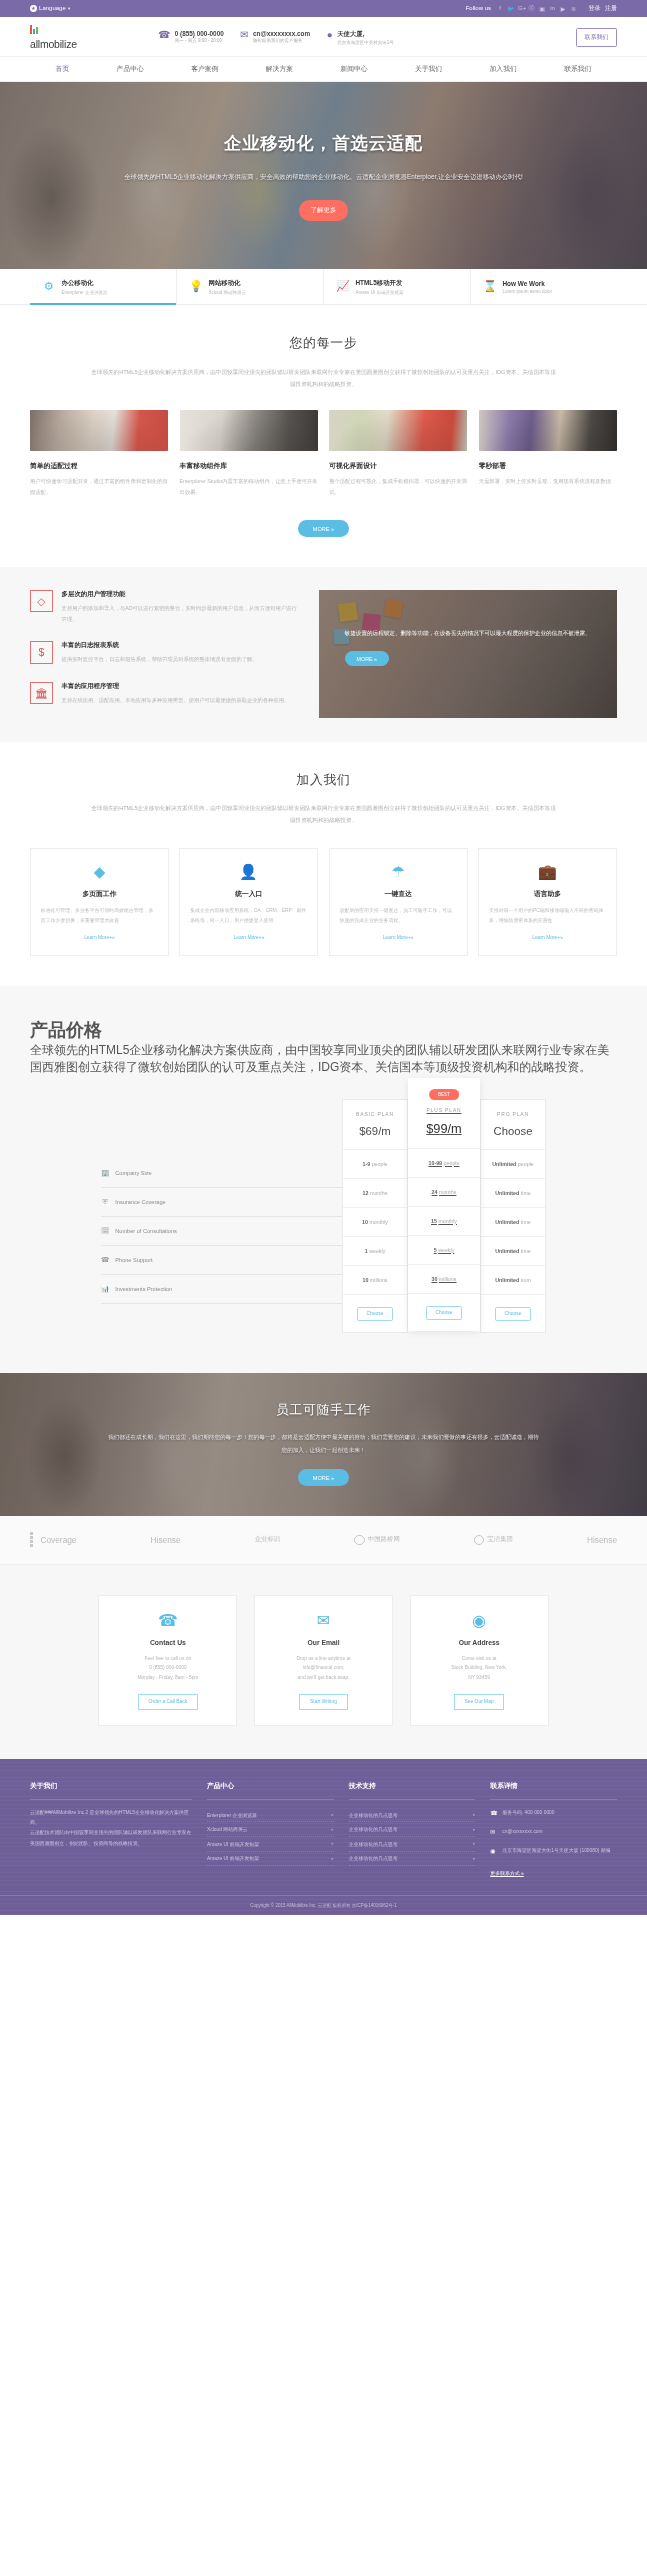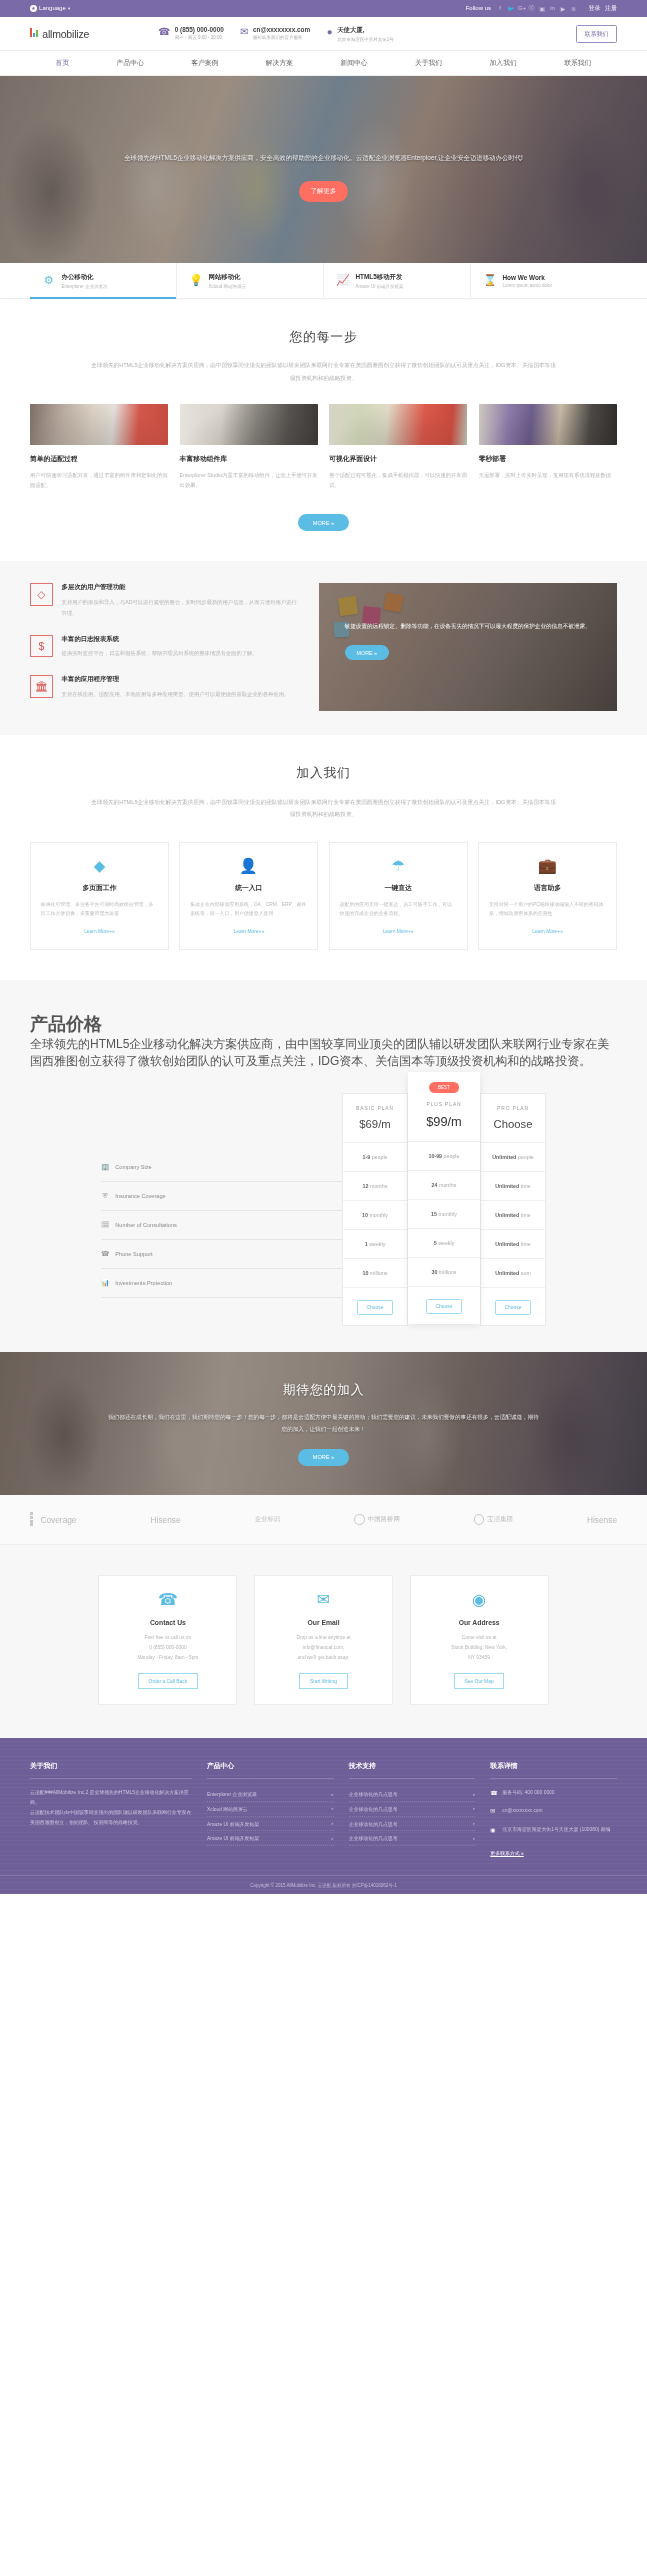--- a/index.html
+++ b/index.html
@@ -31,21 +31,21 @@
   .caret { font-size: 4.5px; opacity: .9; }
   .social { display: flex; align-items: center; gap: 4.5px; }
   .social .lbl { font-size: 6px; margin-right: 1.5px; }
   .social .ic { font-size: 6px; color: #cfc6e2; width: 6px; text-align: center; }
   .auth { display: flex; gap: 4.5px; font-size: 6px; margin-left: 7.5px; }
   .auth span { cursor: pointer; }
 
   
   .header { background: #fff; padding: 8.3px 0 6.8px; }
   .header .wrap { display: flex; align-items: center; }
-  .logo { display: flex; gap: 3.8px; width: 128px; }
+  .logo { display: flex; gap: 3.8px; width: 128px; flex-direction: column; }
   .logo-mark { display: flex; align-items: flex-end; gap: 0.8px; height: 9px; }
   .logo-mark i { display: block; width: 2.3px; }
   .lm1 { height: 9px; background: #e8563f; }
   .lm2 { height: 4.5px; background: #4d9fd6; }
   .lm3 { height: 6.8px; background: #6bbd45; }
   .logo-txt { font-size: 10.5px; color: #3d3d3d; letter-spacing: -0.2px; }
 
   .cbits { display: flex; flex: 1; gap: 16.6px; }
   .cbit { display: flex; align-items: flex-start; gap: 4.5px; }
   .cbit .ic {
@@ -201,21 +201,21 @@
   .scard p { font-size: 4.9px; color: #b8b8b8; line-height: 1.95; margin-top: 6.8px; text-align: left; }
   .scard .lm { display: inline-block; margin-top: 9.8px; font-size: 4.9px; color: #5bbce4; text-decoration: none; }
 
   .watermark {
     text-align: center; margin-top: 4.5px;
     font-size: 9.8px; color: #e8563f; letter-spacing: 0.8px;
   }
   .watermark .u { color: #e8563f; }
 
   
-  .pricing { background: #f7f7f7; padding: 32px 0 26px; }
+  .pricing { background: #f7f7f7; padding: 32px 0 40px; }
   .ptable { display: flex; margin-top: 22.6px; justify-content: center; align-items: flex-start; }
   .pfeat { width: 241px; padding-top: 60px; }
   .pfeat .prow {
     display: flex; align-items: center; gap: 6px;
     height: 29px; border-bottom: 0.8px solid #e6e6e6; font-size: 5.6px; color: #8b8b8b;
   }
   .pfeat .prow .pi { color: #9b9b9b; font-size: 6.8px; width: 8.3px; text-align: center; }
   .pcol {
     width: 66px; background: #fff; border: 0.8px solid #ebebeb;
     text-align: center; position: relative;
@@ -228,21 +228,21 @@
     font-size: 5.3px; color: #aaa;
   }
   .pcol .pcell b { color: #666; font-weight: bold; margin-right: 1.5px; }
   .pcol .pfoot { padding: 9.8px 0 10.5px; border-top: 0.8px solid #f0f0f0; }
   .pbtn {
     background: #fff; border: 0.8px solid #9ddbf0; color: #5bbce4;
     font-size: 4.9px; padding: 3.8px 9px; border-radius: 1.5px; cursor: pointer;
   }
   .pcol.mid {
     margin-top: -21px; box-shadow: 0 1.5px 7.5px rgba(0,0,0,.09);
-    border: none; z-index: 2; width: 72px;
+    border: none; z-index: 2; width: 72px; text-decoration: underline;
   }
   .pcol.mid .pname { padding-top: 30px; }
   .pcol.mid .pprice { font-size: 12.8px; color: #333; }
   .ribbon {
     position: absolute; top: 10.5px; left: 50%; transform: translateX(-50%);
     background: #ff6f61; color: #fff; font-size: 4.5px;
     padding: 3px 9px; border-radius: 6.8px; white-space: nowrap;
   }
   .pcol.mid .pbtn { border-color: #9ddbf0; }
 
@@ -395,20 +395,21 @@
     <a href="#">解决方案</a>
     <a href="#">新闻中心</a>
     <a href="#">关于我们</a>
     <a href="#">加入我们</a>
     <a href="#">联系我们</a>
   </div>
 </div>
 
 <div class="hero">
   <div class="hero-in">
+    <h1>企业移动化，首选云适配</h1>
     <p>全球领先的HTML5企业移动化解决方案供应商，安全高效的帮助您的企业移动化。云适配企业浏览器Enterploer,让企业安全迈进移动办公时代!</p>
     <button class="hero-btn">了解更多</button>
   </div>
 </div>
 
 <div class="strip">
   <div class="wrap">
     <div class="stab on">
       <span class="si">⚙</span>
       <span>
@@ -648,21 +649,21 @@
             <span>sum</span>
           </div>
         <div class="pfoot"><button class="pbtn">Choose</button></div>
       </div>
     </div>
   </div>
 </div>
 
 <div class="join">
   <div class="join-in">
-    <h2>期待您的加入</h2>
+    <h2>员工可随手工作</h2>
     <p>我们都还在成长期，我们在这里，我们期待您的每一步！您的每一步，都将是云适配方便中最关键的推动；我们需要您的建议，未来我们要做的事还有很多，云适配诚邀，期待您的加入，让我们一起创造未来！</p>
     <button class="more-pill">MORE  »</button>
   </div>
 </div>
 
 <div class="brands">
   <div class="wrap">
     <div class="brand">
       <span class="sq">
           <i></i>

